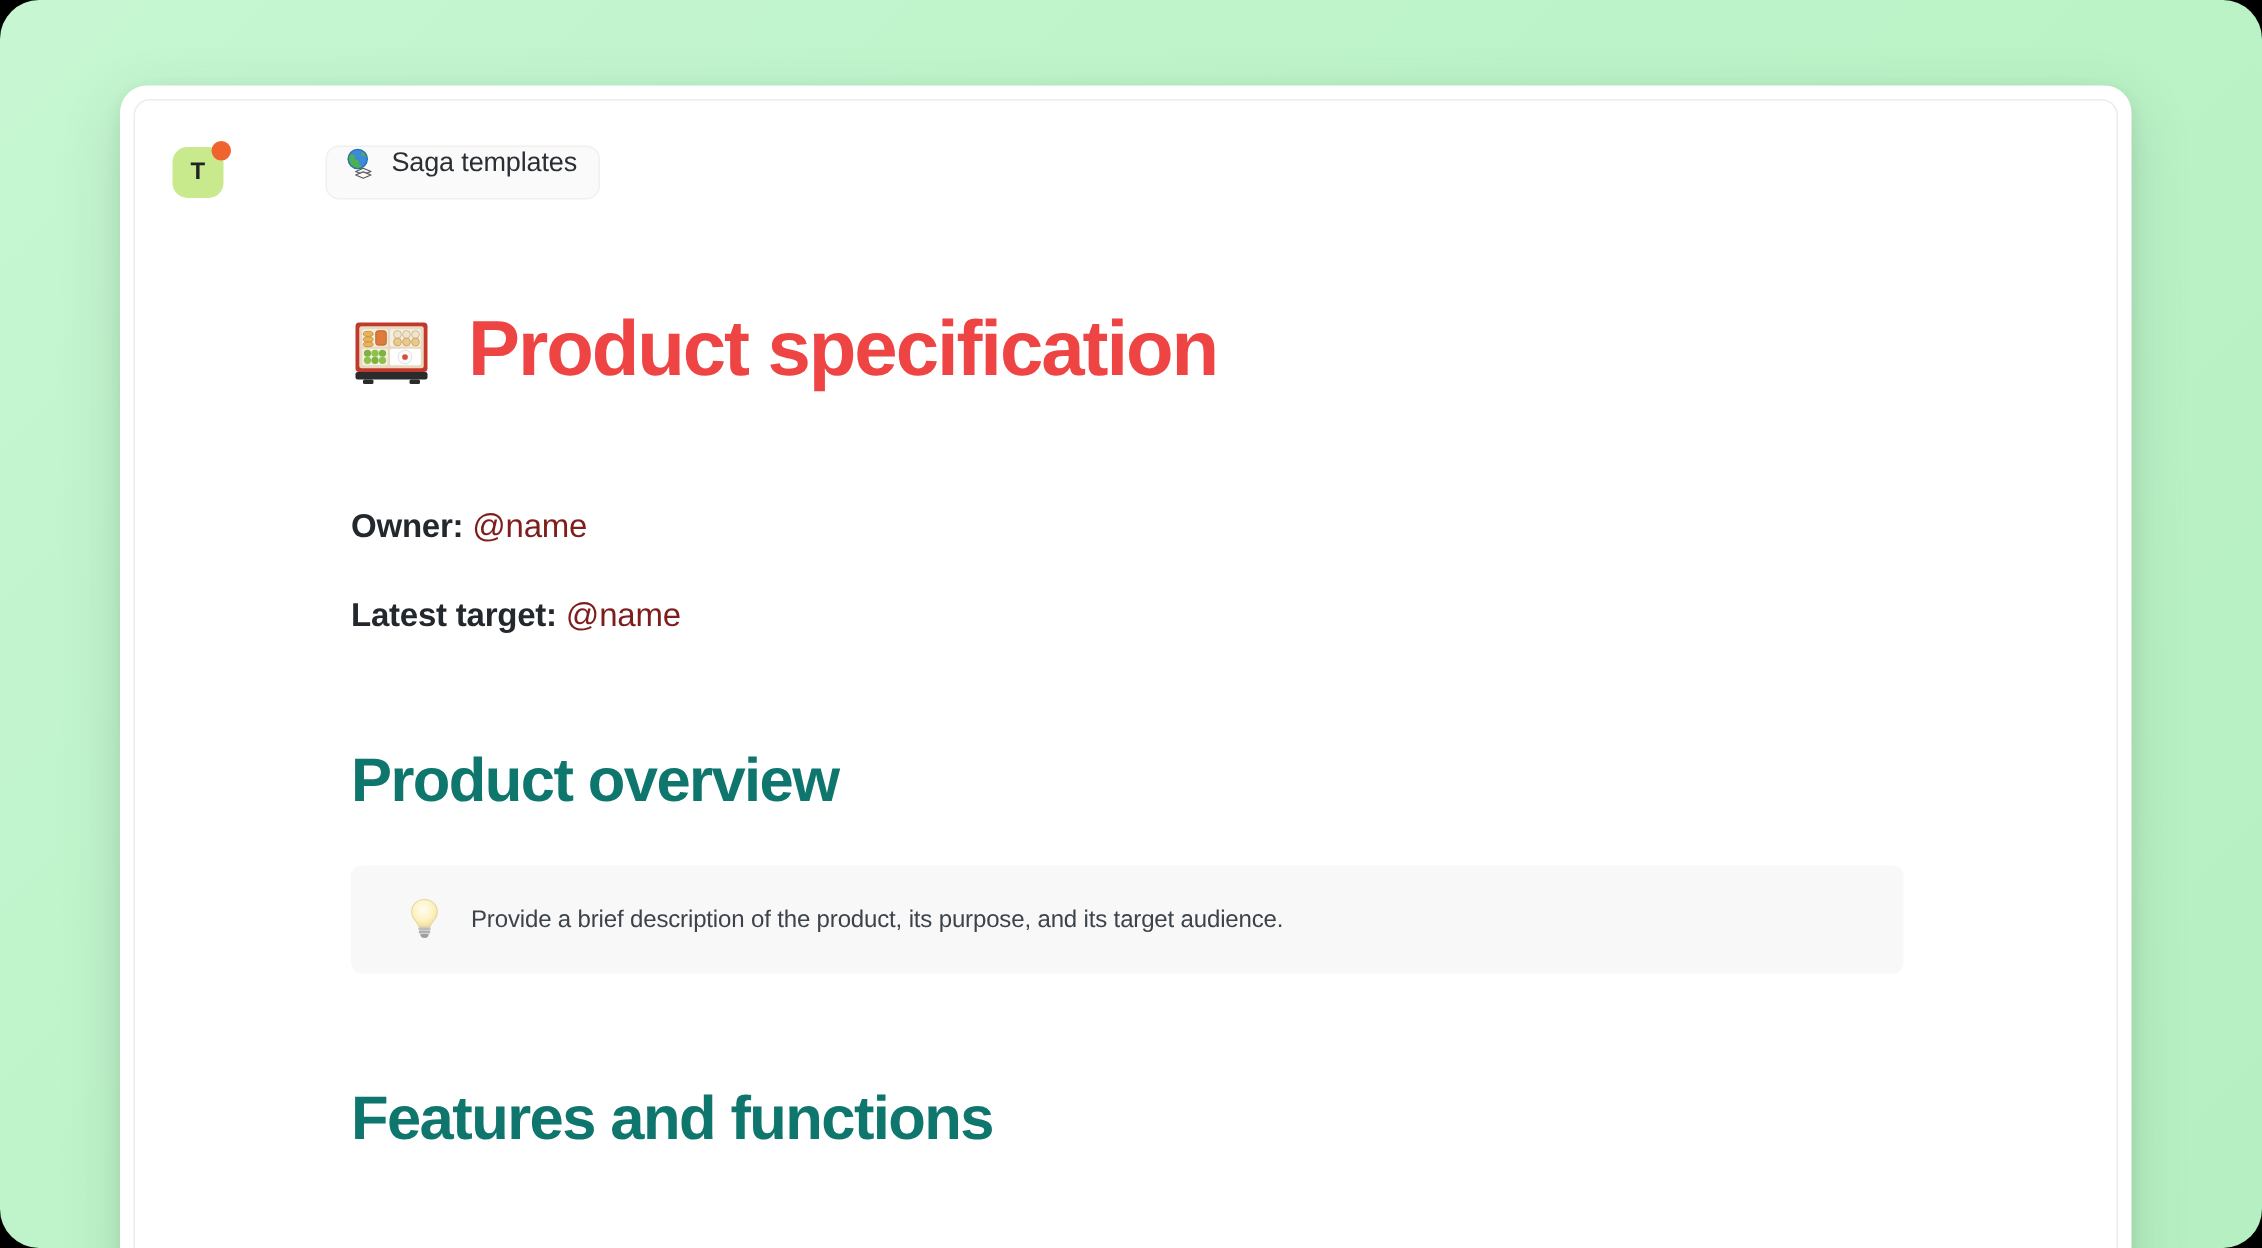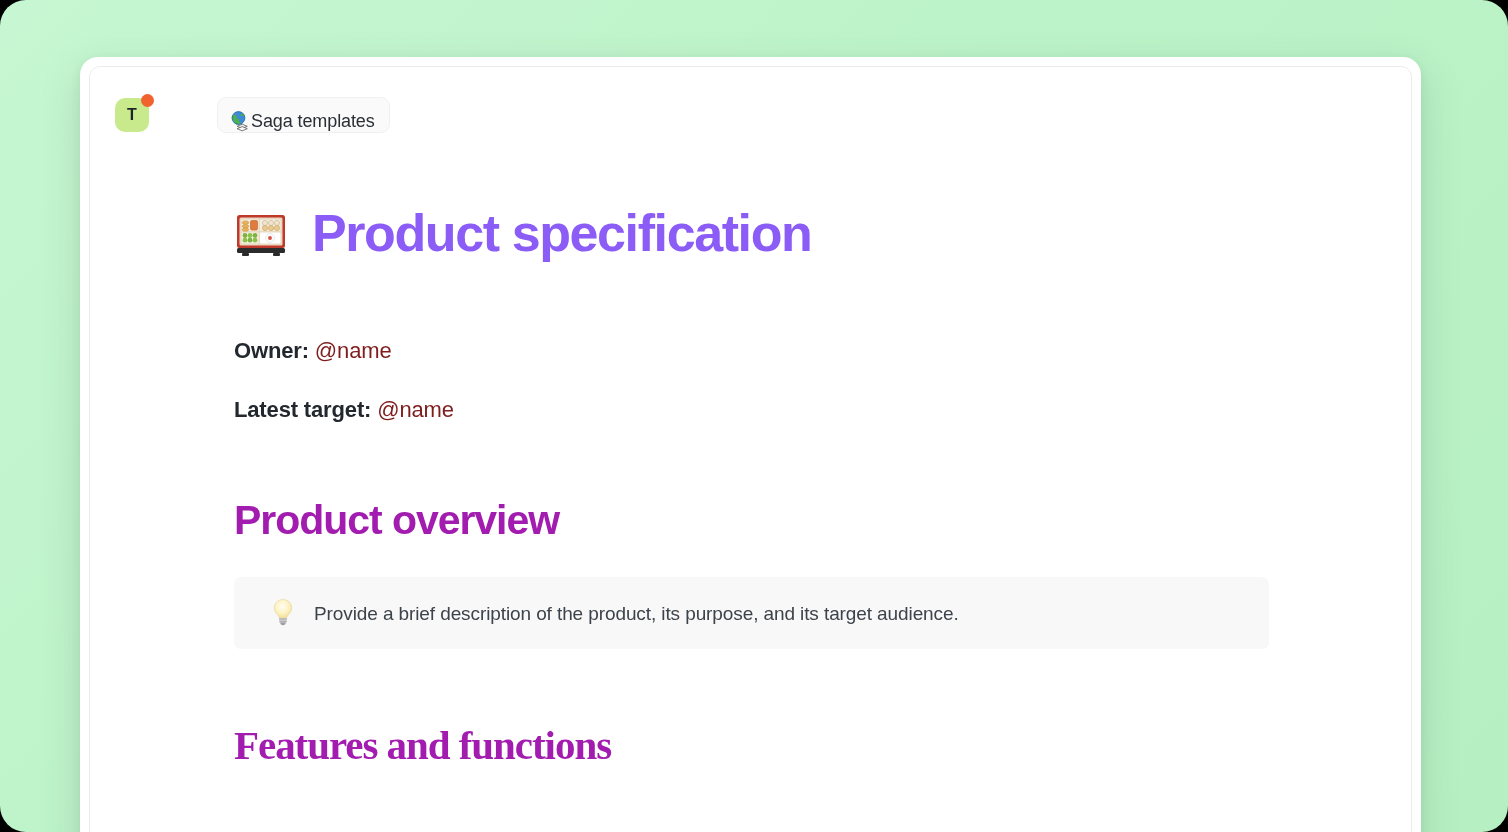--- a/index.html
+++ b/index.html
@@ -86,21 +86,22 @@
     right: -5px;
     width: 13px;
     height: 13px;
     border-radius: 50%;
     background: #f0622e;
   }
 
   .breadcrumb {
     margin-left: 68px;
     display: inline-flex;
-    align-items: flex-end;
+    align-items: flex-start;
+    gap: 10px;
     height: 36px;
     padding: 0 14px 0 11px;
     border-radius: 9px;
     background: #fafafa;
     border: 1px solid #f0f0f0;
   }
 
   .breadcrumb-icon {
     width: 22px;
     height: 22px;
@@ -131,21 +132,21 @@
     width: 54px;
     height: 54px;
     flex: 0 0 auto;
   }
   .doc-emoji svg { display:block; }
 
   .doc-title {
     font-size: 52px;
     line-height: 1.08;
     font-weight: 700;
-    color: #8b5cf6;
+    color: #ef4444;
     letter-spacing: -1.4px;
   }
 
   .meta {
     margin-top: 76px;
   }
 
   .meta-line {
     font-size: 22px;
     line-height: 1.3;
@@ -156,21 +157,21 @@
   .meta-key {
     font-weight: 700;
     color: #23282e;
   }
   .meta-val { color: #7f1d1d; }
 
   .h2 {
     margin-top: 74px;
     font-size: 41px;
     font-weight: 700;
-    color: #a21caf;
+    color: #0f766e;
     letter-spacing: -1.05px;
     line-height: 1.1;
   }
 
   .callout {
     margin-top: 34px;
     width: 1035px;
     min-height: 72px;
     background: #f8f8f9;
     border-radius: 7px;
@@ -181,28 +182,27 @@
   }
 
   .callout-icon {
     width: 26px;
     height: 30px;
     flex: 0 0 auto;
   }
   .callout-icon svg { display:block; }
 
   .callout-text {
-    font-size: 19px;
+    font-size: 16px;
     color: #3d434a;
     letter-spacing: -0.1px;
     line-height: 1.35;
   }
 
   .h2.section-2 {
-    font-family: Liberation Serif, serif;
   }
 </style>
 </head>
 <body>
 
 <div class="canvas">
 
   <div class="window-frame">
     <div class="window-inner">
 

